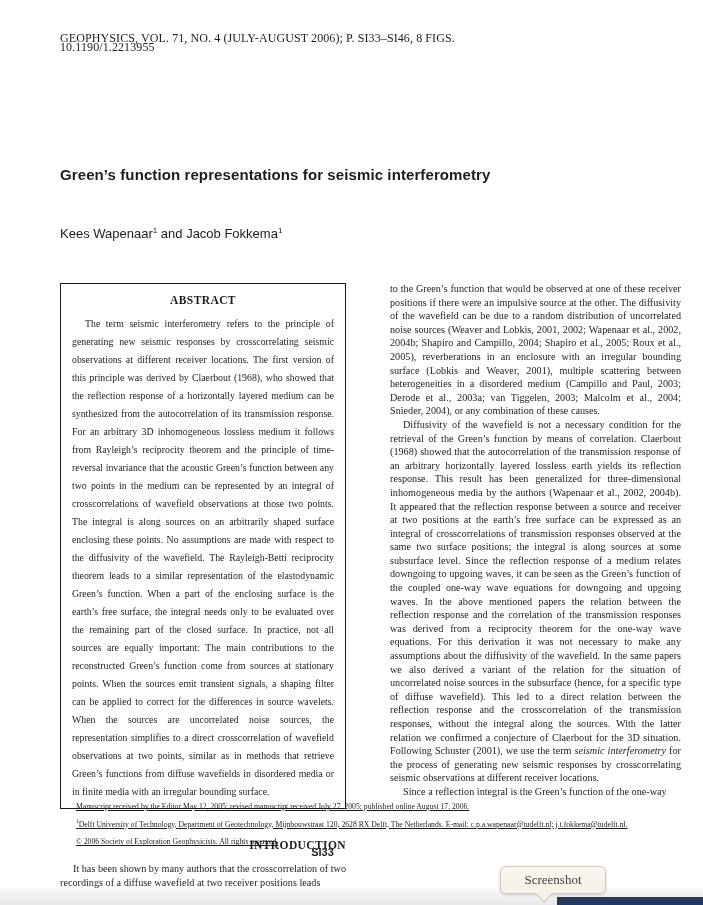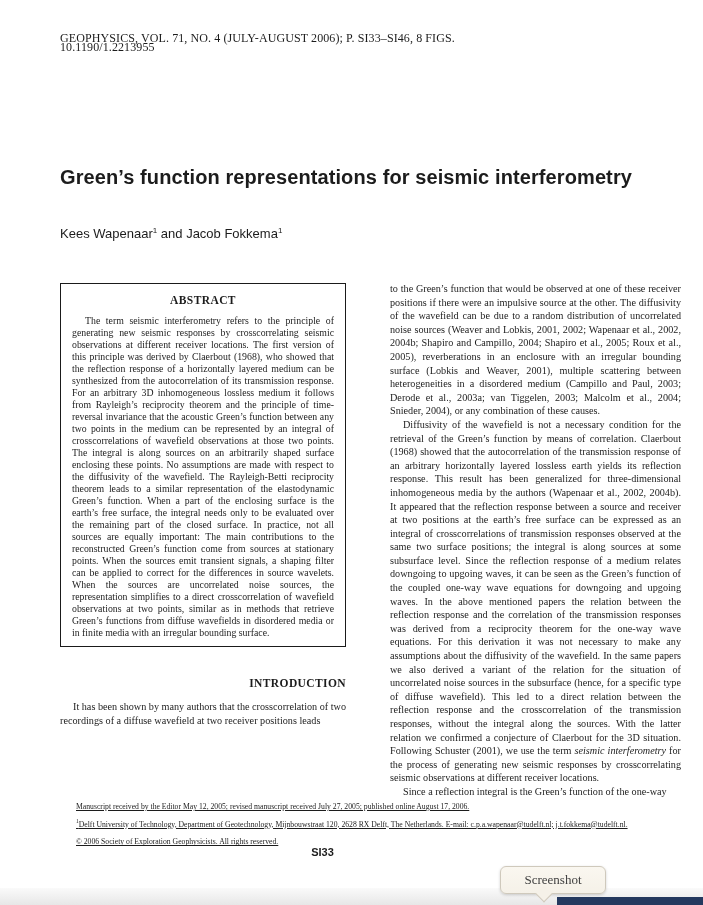--- a/index.html
+++ b/index.html
@@ -18,21 +18,21 @@
   }
   .paper-page{position:absolute;inset:0;background:#fff;}
 
   .running-head{
     position:absolute;left:60px;top:34px;
     font-size:12px;line-height:9px;letter-spacing:.1px;
   }
   .paper-title{
     position:absolute;left:60px;top:166px;margin:0;
     font-family:"Liberation Sans", sans-serif;
-    font-size:20px;font-weight:bold;letter-spacing:.1px;
+    font-size:15px;font-weight:bold;letter-spacing:.1px;
   }
   .authors-line{
     position:absolute;left:60px;top:226px;
     font-family:"Liberation Sans", sans-serif;
     font-size:13px;
   }
   .authors-line sup{font-size:8px;vertical-align:super;line-height:0;}
 
   .col{position:absolute;top:283px;}
   .col-left{left:60px;width:286px;}
@@ -40,21 +40,21 @@
 
   .abstract-box{
     border:1.5px solid #1a1a1a;
     padding:10px 11px 7px 11px;
   }
   .abs-heading{
     text-align:center;font-weight:bold;font-size:11.5px;
     letter-spacing:.4px;margin:0 0 9px 0;
   }
   .abs-body{
-    margin:0;font-size:9.8px;line-height:12px;
+    margin:0;font-size:9.8px;line-height:18px;
     text-align:justify;text-indent:13px;
   }
   .sec-heading{
     text-align:right;font-weight:bold;font-size:11.5px;
     letter-spacing:.4px;margin:30px 0 11px 0;
   }
   .body-para{
     margin:0;font-size:10.2px;line-height:13.6px;text-align:justify;
   }
   .indent{text-indent:13px;}

